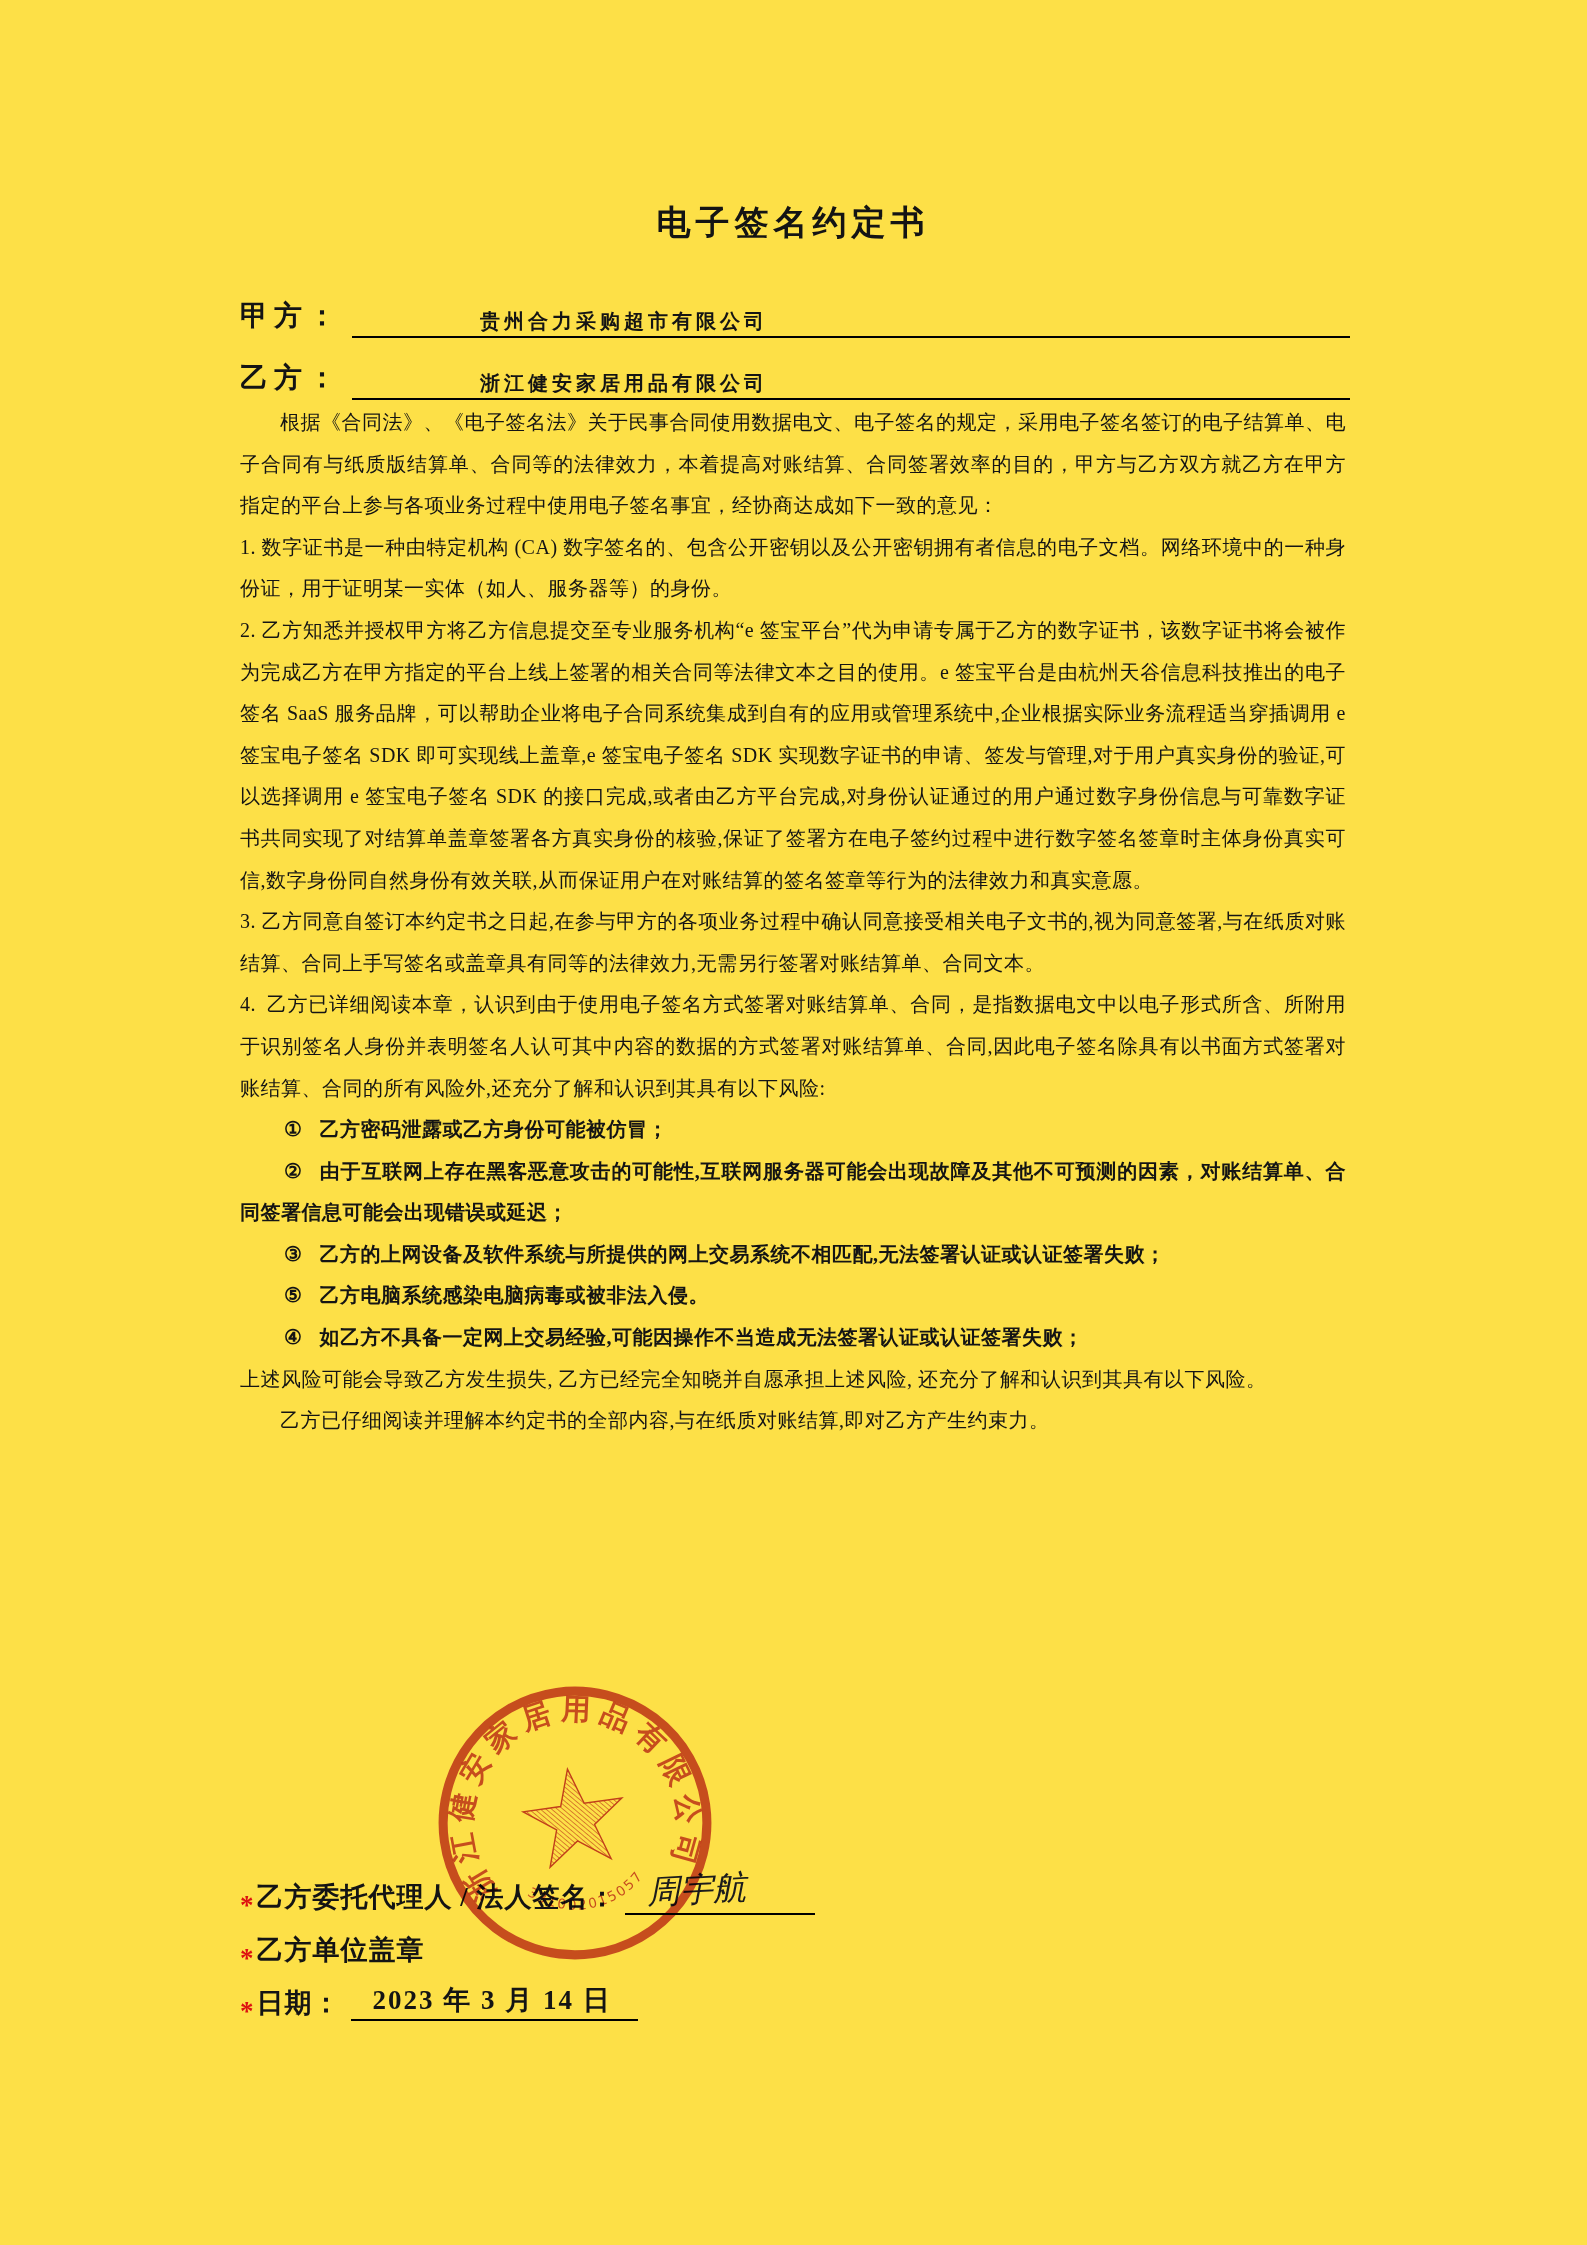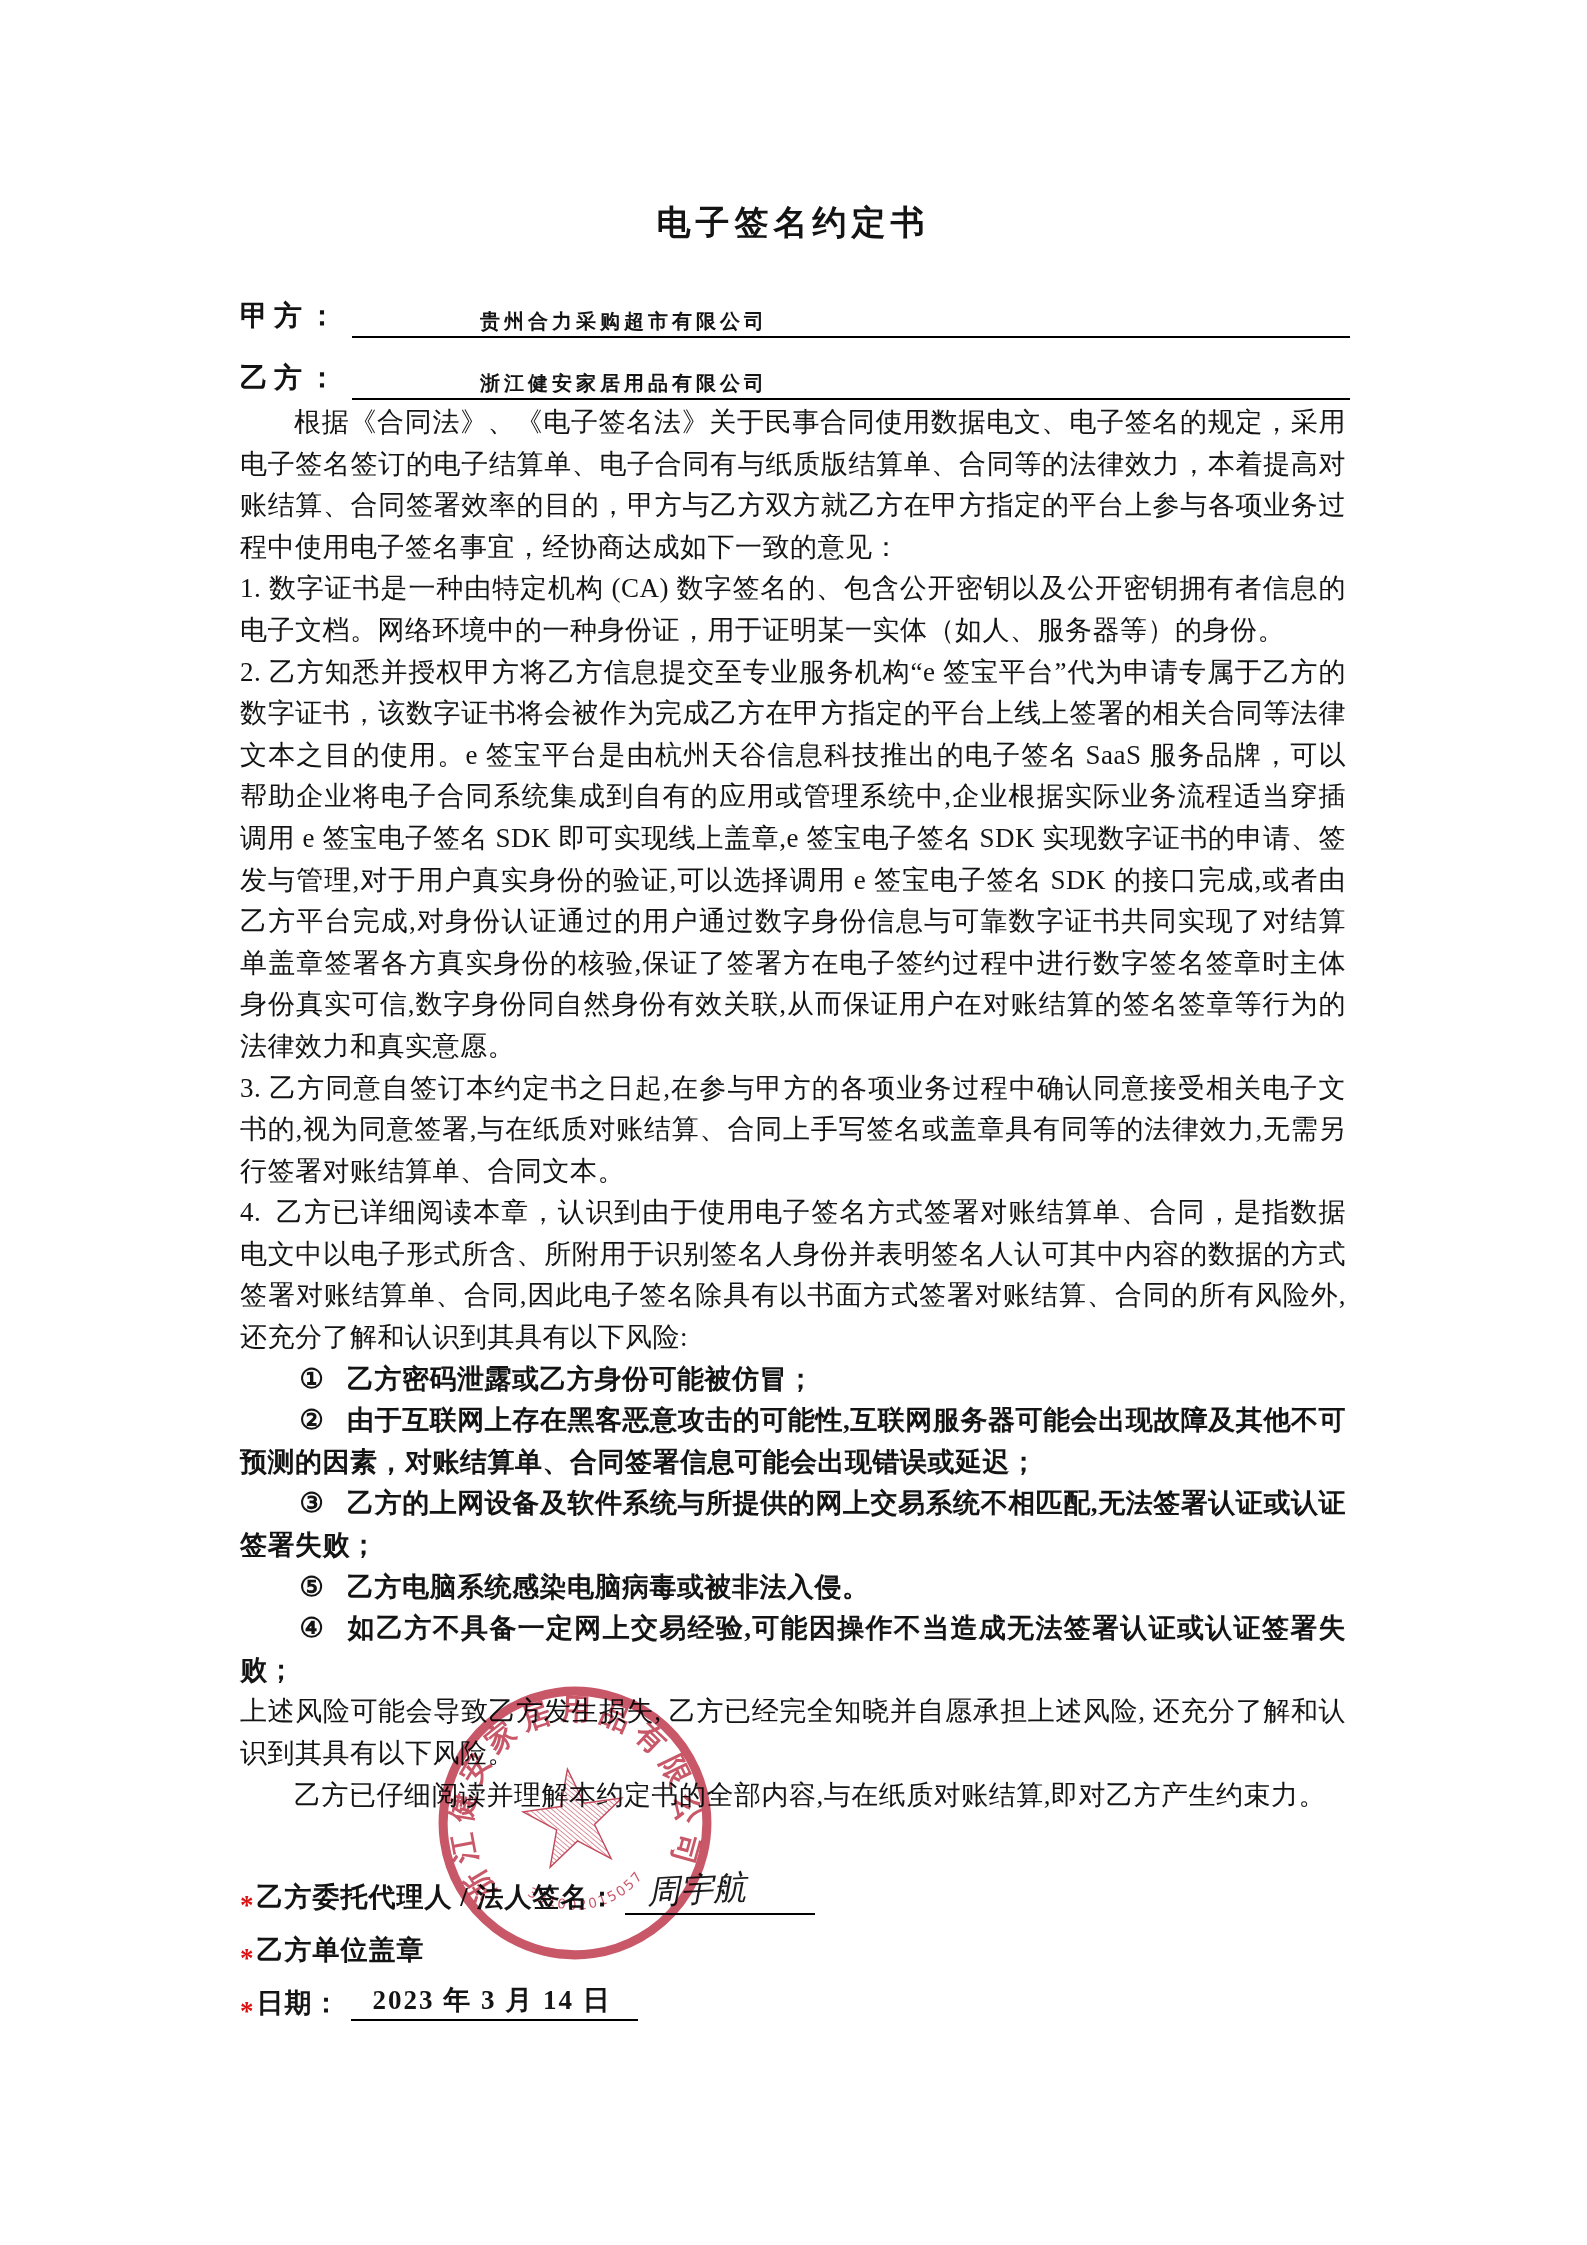--- a/index.html
+++ b/index.html
@@ -1,41 +1,41 @@
 <!DOCTYPE html>
 <html><head>
 <meta charset="utf-8">
 <style>
   html,body { margin:0; padding:0; background:#888; }
   .page {
     position:relative;
     width:1587px; height:2245px;
     margin:0 auto;
-    background:#ffffff;
+    background:#fde047;
     font-family:"Liberation Serif","DejaVu Serif",serif;
     color:#141414;
     overflow:hidden;
   }
   .doc-title {
     position:absolute; top:200px; left:240px; width:1106px;
     text-align:center; font-size:34px; font-weight:bold;
     letter-spacing:5px;
   }
   .parties { position:absolute; top:290px; left:240px; width:1110px; }
   .party-row { display:flex; align-items:flex-end; height:48px; margin-bottom:14px; }
   .party-label { font-size:28px; font-weight:bold; letter-spacing:6px; padding-bottom:3px; white-space:nowrap; }
   .party-line {
     width:905px; margin-left:10px;
     border-bottom:2.5px solid #000;
     padding:0 0 1px 128px;
     font-size:20px; font-weight:bold; letter-spacing:4px; white-space:nowrap;
   }
   .body-text {
     position:absolute; top:402px; left:240px; width:1106px;
-    font-size:27px; line-height:41.6px; letter-spacing:0.5px;
+    font-size:20px; line-height:41.6px; letter-spacing:0.5px;
     text-align:justify;
   }
   .body-text p { margin:0; }
   .body-text p.indent { text-indent:2em; }
   .risk { text-indent:2.2em;font-weight:bold; }
   .risk-marker { margin-right:0.85em; }
   .footer { position:absolute; left:240px; top:1862px; font-size:27px; }
   .f-row { height:53px; display:flex; align-items:flex-end; }
   .req { color:#dd1111; font-weight:bold; margin-right:3px; transform:translateY(6px); }
   .f-label { font-weight:bold; letter-spacing:1px; white-space:nowrap; }

